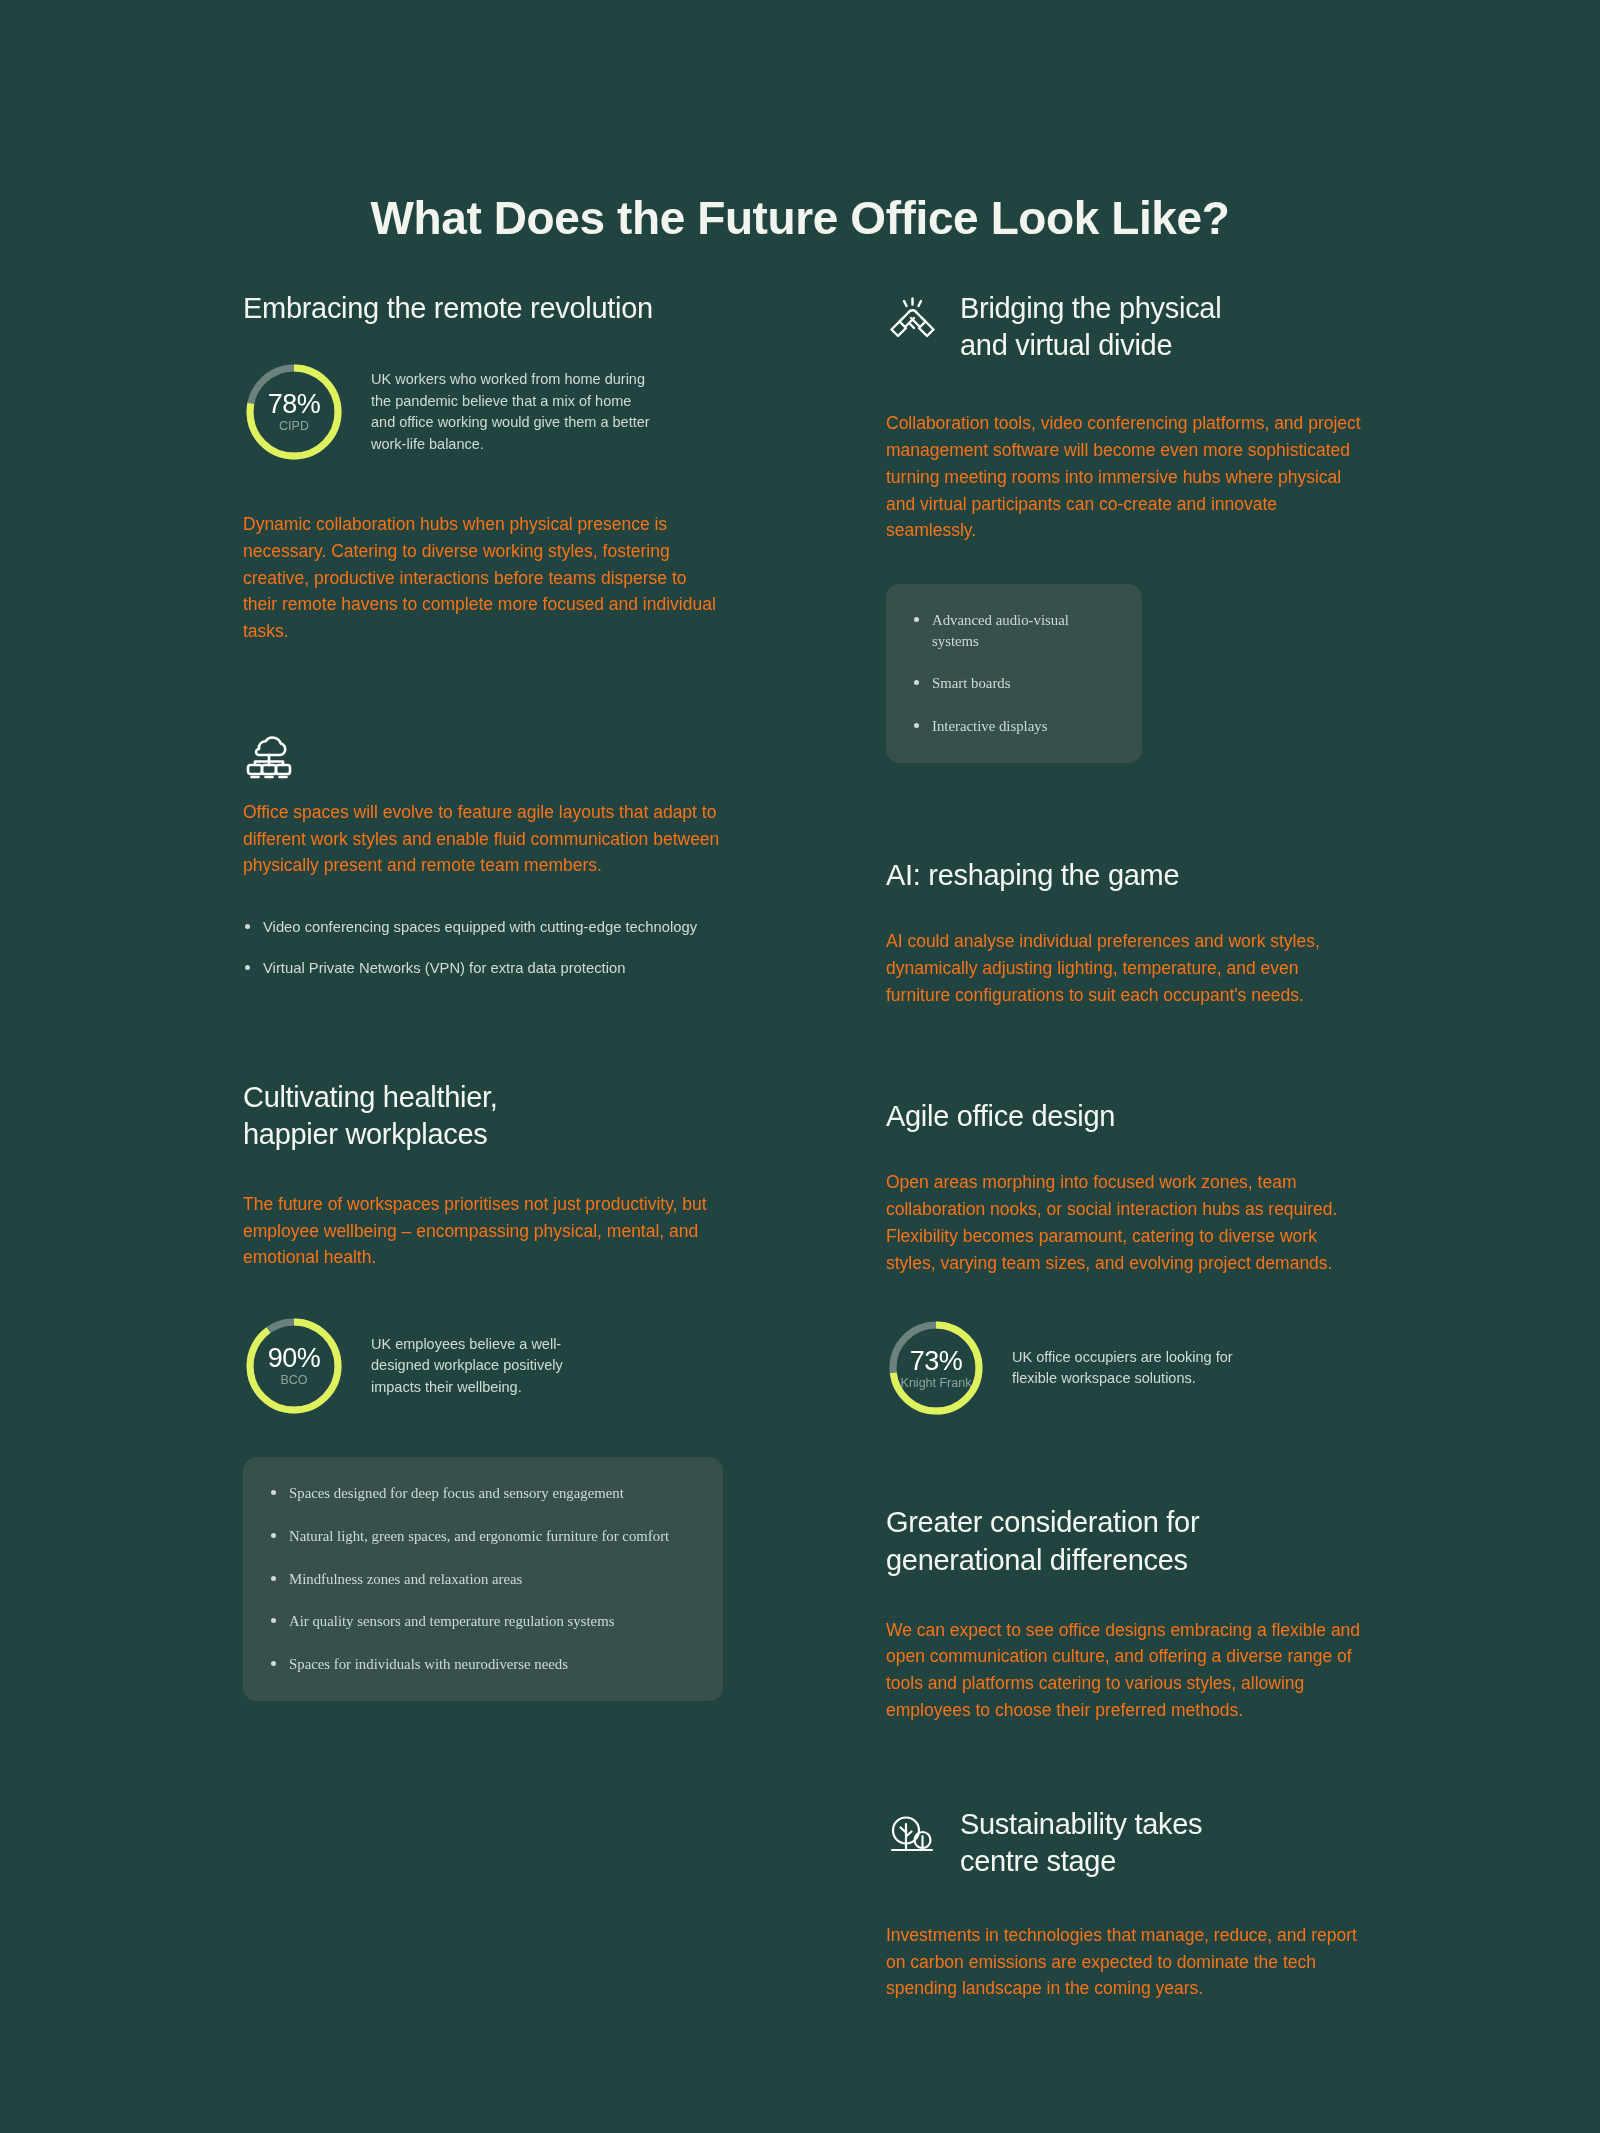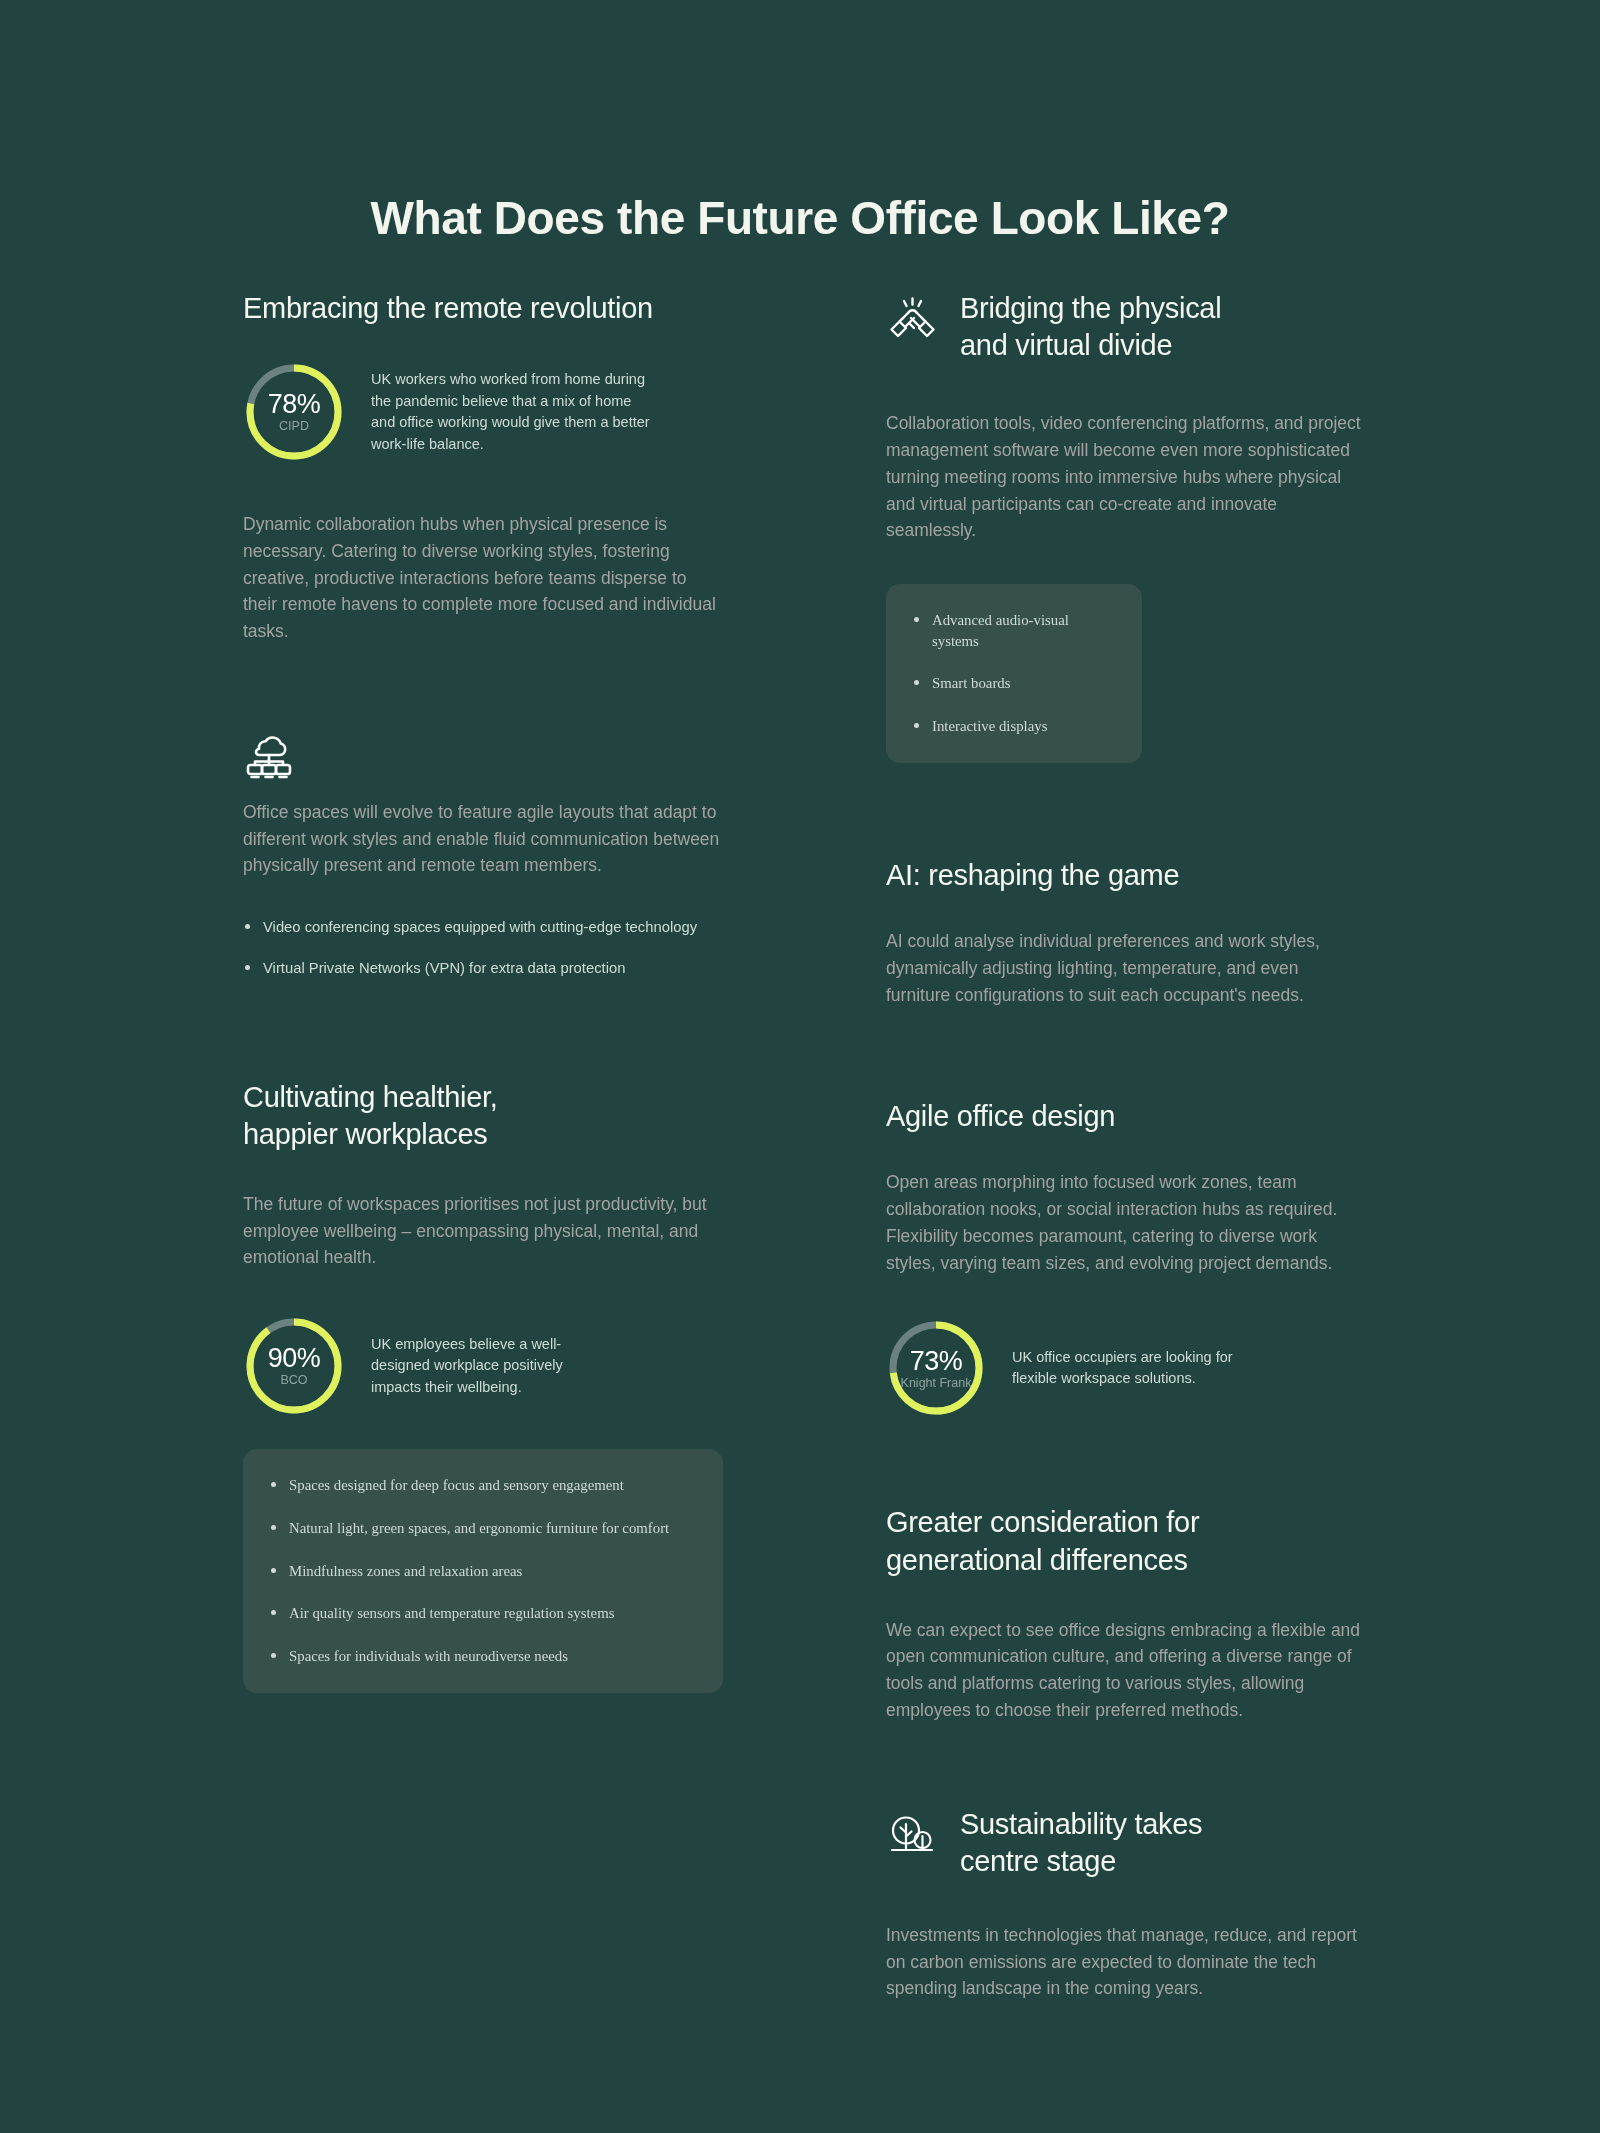--- a/index.html
+++ b/index.html
@@ -47,21 +47,21 @@
   }
   .head-with-icon .ico{
     flex:0 0 auto;
     width:52px;height:52px;
     margin-top:4px;
   }
   .head-with-icon .ico svg{display:block;width:52px;height:52px;}
 
   
   .body{
-    color:#a3a3a3;
+    color:#f97316;
     font-size:17.5px;
     line-height:1.53;
     margin:0;
     font-weight:400;
   }
 
   
   .stat{
     display:flex;
     align-items:center;
@@ -199,21 +199,21 @@
               <circle cx="51" cy="51" r="44" fill="none" stroke="#dff15c" stroke-width="7" stroke-linecap="butt" stroke-dasharray="248.8 276.5"></circle>
             </svg>
             <div class="inner">
               <div class="pct">90%</div>
               <div class="src">BCO</div>
             </div>
           </div>
           <div class="caption" style="max-width:220px;">UK employees believe a well-designed workplace positively impacts their wellbeing.</div>
         </div>
 
-        <div class="card" style="margin-top:32px;">
+        <div class="card" style="margin-top:40px;">
           <ul class="bul">
             <li>Spaces designed for deep focus and sensory engagement</li>
             <li>Natural light, green spaces, and ergonomic furniture for comfort</li>
             <li>Mindfulness zones and relaxation areas</li>
             <li>Air quality sensors and temperature regulation systems</li>
             <li>Spaces for individuals with neurodiverse needs</li>
           </ul>
         </div>
       </section>
 

